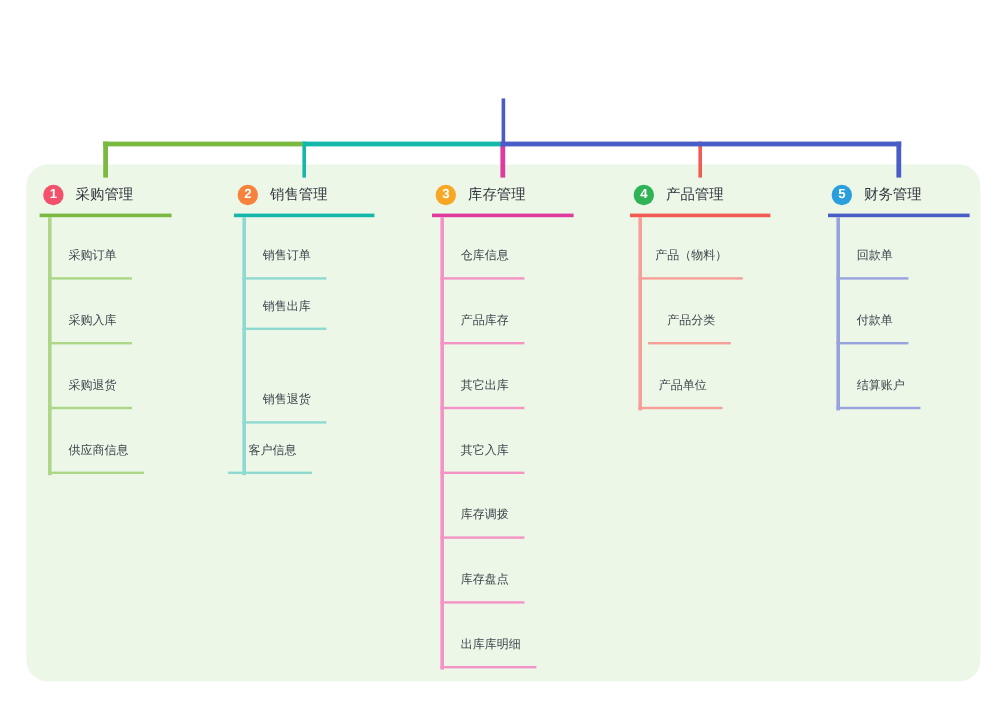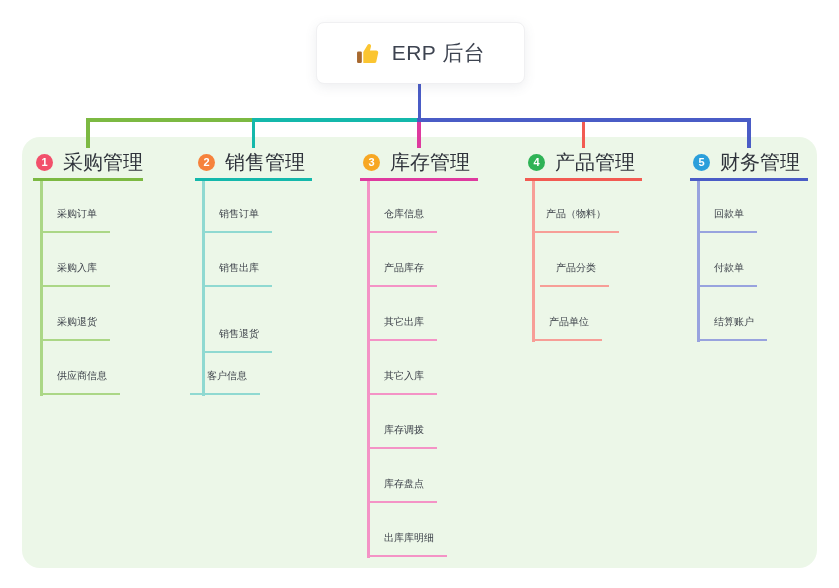--- a/index.html
+++ b/index.html
@@ -24,21 +24,21 @@
   .hline,.vline{position:absolute;}
   .branch-header{
     position:absolute;display:flex;align-items:center;gap:10px;
     padding-left:3px;box-sizing:border-box;height:32.5px;
   }
   .badge{
     width:17px;height:17px;border-radius:50%;flex:0 0 17px;
     color:#fff;font-size:11px;line-height:17px;text-align:center;
     font-weight:bold;
   }
-  .branch-label{font-size:20px;color:#2f333b;white-space:nowrap;}
+  .branch-label{font-size:12px;color:#2f333b;white-space:nowrap;}
   .child{
     position:absolute;white-space:nowrap;
     font-size:10px;line-height:16px;color:#3e434b;
     padding:0 13px 9px 17px;
   }
 </style>
 </head>
 <body>
 
 <div class="canvas">
@@ -47,50 +47,41 @@
       <div class="vline" style="left: 86.25px; top: 118px; width: 3.5px; height: 29.5px; background: rgb(124, 185, 66); z-index: 1;"></div>
       <div class="vline" style="left: 251.75px; top: 118px; width: 3.5px; height: 29.5px; background: rgb(20, 184, 171); z-index: 1;"></div>
       <div class="vline" style="left: 417.25px; top: 118px; width: 3.5px; height: 29.5px; background: rgb(222, 58, 159); z-index: 1;"></div>
       <div class="vline" style="left: 581.75px; top: 118px; width: 3.5px; height: 29.5px; background: rgb(242, 91, 82); z-index: 1;"></div>
       <div class="vline" style="left: 747.25px; top: 118px; width: 3.5px; height: 29.5px; background: rgb(74, 92, 198); z-index: 1;"></div>
       <div class="hline" style="left: 86.25px; top: 118px; width: 165.5px; height: 3.5px; background: rgb(124, 185, 66); z-index: 2;"></div>
       <div class="hline" style="left: 251.75px; top: 118px; width: 165.5px; height: 3.5px; background: rgb(20, 184, 171); z-index: 2;"></div>
       <div class="hline" style="left: 417.25px; top: 118px; width: 333.5px; height: 3.5px; background: rgb(74, 92, 198); z-index: 2;"></div>
       <div class="vline" style="left: 417.5px; top: 82px; width: 3.5px; height: 39.5px; background: rgb(74, 92, 198); z-index: 3;"></div>
     </div>
-  <div class="root-card">
-    <span class="thumb">
-      <svg width="25" height="25" viewBox="0 0 24 24" aria-hidden="true">
-        <rect x="1" y="10" width="4.6" height="11" rx="1.2" fill="#a8692f"></rect>
-        <path d="M7 21V10.6l4.2-6.9c.3-.5.8-.8 1.4-.8 1.2 0 2.1 1.1 1.8 2.3L13.4 9h5.9c1.3 0 2.3 1.2 2 2.5l-1.6 7.1c-.2 1-.1 2.4-2.2 2.4z" fill="#fbc531"></path>
-      </svg>
-    </span>
-    <span class="root-label">ERP 后台</span>
-  </div>
   <div id="branches">
   <div class="branch">
     <div class="branch-header" style="left: 33px; top: 148px; width: 110px; border-bottom: 3.5px solid rgb(124, 185, 66);">
       <span class="badge" style="background: rgb(242, 80, 107);">1</span>
       <span class="branch-label">采购管理</span>
     </div>
   <div class="vline" style="position: absolute; left: 40px; top: 180.5px; width: 2.5px; height: 215px; background: rgb(171, 215, 134);"></div>
         <div class="child" style="left: 40px; top: 206px; border-bottom: 2.5px solid rgb(171, 215, 134);">采购订单</div>
         <div class="child" style="left: 40px; top: 260px; border-bottom: 2.5px solid rgb(171, 215, 134);">采购入库</div>
         <div class="child" style="left: 40px; top: 314px; border-bottom: 2.5px solid rgb(171, 215, 134);">采购退货</div>
         <div class="child" style="left: 40px; top: 368px; border-bottom: 2.5px solid rgb(171, 215, 134);">供应商信息</div>
       </div>
 
   <div class="branch">
     <div class="branch-header" style="left: 195px; top: 148px; width: 117px; border-bottom: 3.5px solid rgb(20, 184, 171);">
       <span class="badge" style="background: rgb(246, 130, 60);">2</span>
       <span class="branch-label">销售管理</span>
     </div>
   <div class="vline" style="position: absolute; left: 202px; top: 180.5px; width: 2.5px; height: 215px; background: rgb(143, 217, 209);"></div>
         <div class="child" style="left: 202px; top: 206px; border-bottom: 2.5px solid rgb(143, 217, 209);">销售订单</div>
-        <div class="child" style="left: 202px; top: 260px; border-bottom: 2.5px solid rgb(143, 217, 209);">销售出库</div>
+        <div class="child" style="left: 202px; top: 248px; border-bottom: 2.5px solid rgb(143, 217, 209);">销售出库</div>
         <div class="child" style="left: 202px; top: 326px; border-bottom: 2.5px solid rgb(143, 217, 209);">销售退货</div>
         <div class="child" style="left: 190px; top: 368px; border-bottom: 2.5px solid rgb(143, 217, 209); font-family: Liberation Serif, serif;">客户信息</div>
       </div>
 
   <div class="branch">
     <div class="branch-header" style="left: 360px; top: 148px; width: 118px; border-bottom: 3.5px solid rgb(222, 58, 159);">
       <span class="badge" style="background: rgb(247, 167, 35);">3</span>
       <span class="branch-label">库存管理</span>
     </div>
   <div class="vline" style="position: absolute; left: 367px; top: 180.5px; width: 2.5px; height: 377px; background: rgb(244, 147, 198);"></div>

